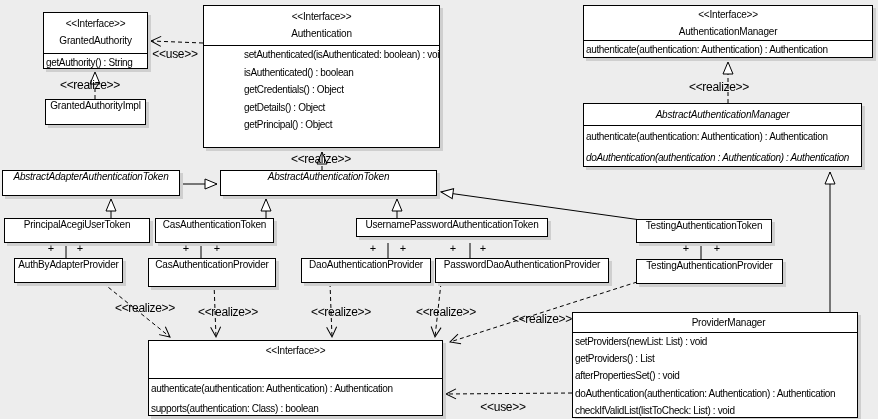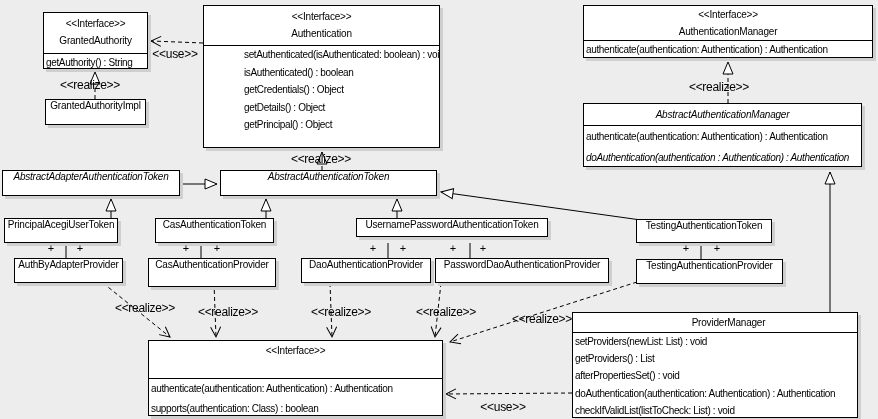--- a/index.html
+++ b/index.html
@@ -143,21 +143,21 @@
   </div>
 
   <div class="uml-class cls-simple italic" style="left:2px;top:170px;width:178px;height:26px;">
     <span>AbstractAdapterAuthenticationToken</span>
   </div>
 
   <div class="uml-class cls-simple italic" style="left:220px;top:170px;width:217px;height:26px;">
     <span>AbstractAuthenticationToken</span>
   </div>
 
-  <div class="uml-class cls-simple" style="left:4px;top:218px;width:114px;height:25px;">
+  <div class="uml-class cls-simple" style="left:4px;top:218px;width:146px;height:25px;">
     <span>PrincipalAcegiUserToken</span>
   </div>
 
   <div class="uml-class cls-simple" style="left:155px;top:218px;width:119px;height:25px;">
     <span>CasAuthenticationToken</span>
   </div>
 
   <div class="uml-class cls-simple" style="left:356px;top:218px;width:192px;height:19px;">
     <span>UsernamePasswordAuthenticationToken</span>
   </div>

